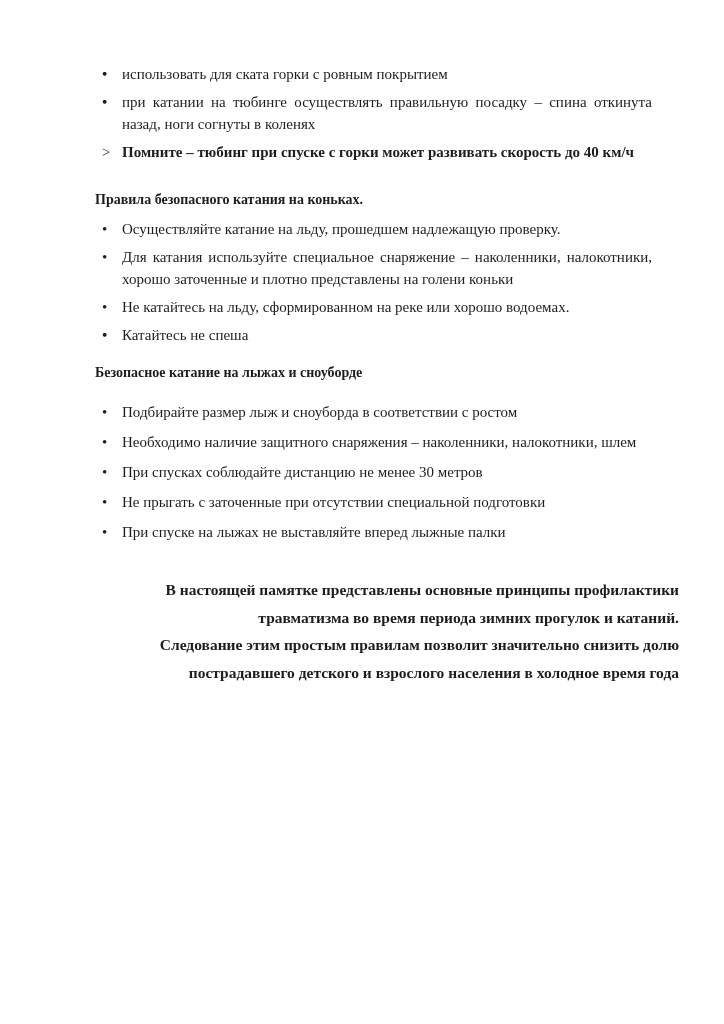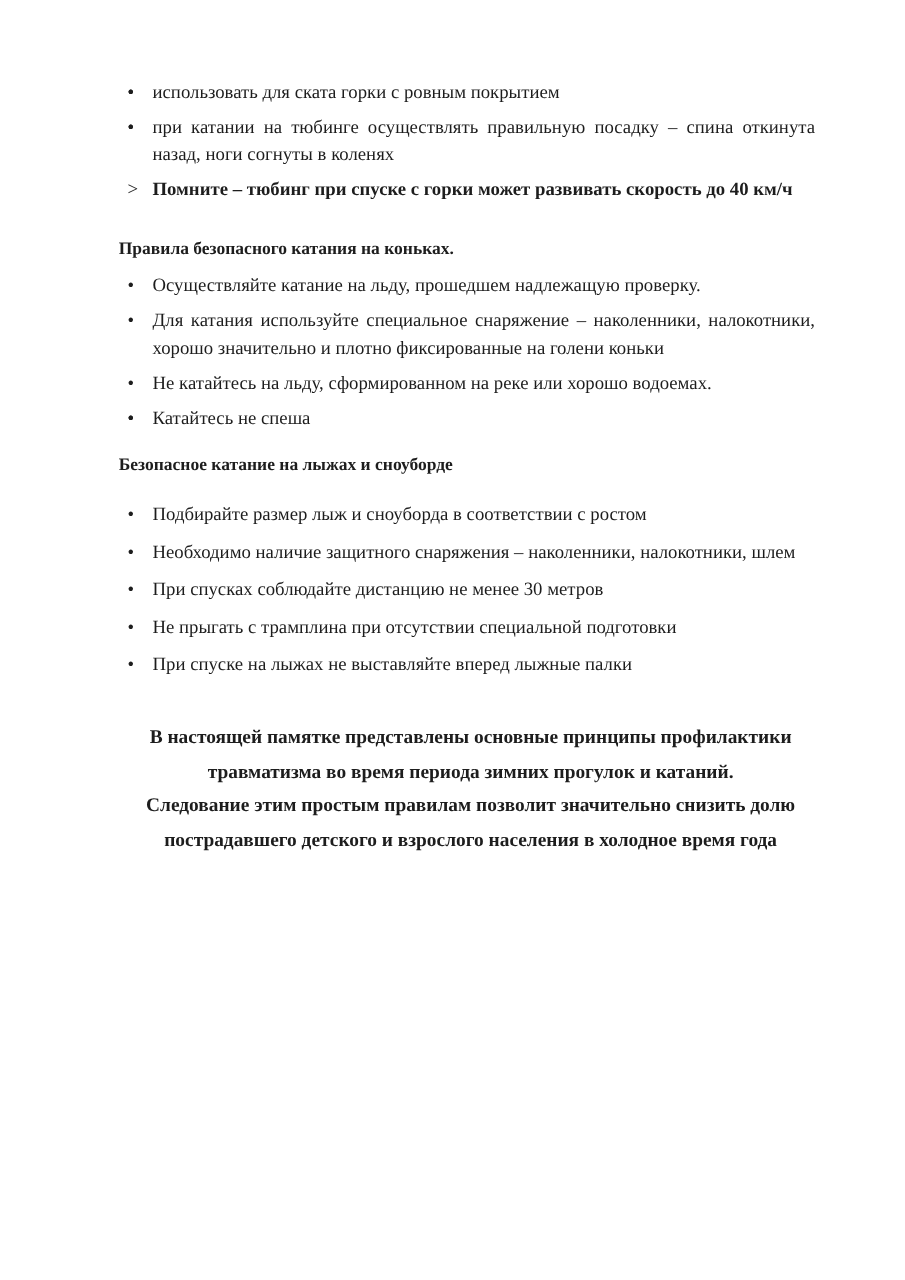--- a/index.html
+++ b/index.html
@@ -52,21 +52,21 @@
   
   .sec-c { margin-top: 16px; }
   .sec-c h2.section-heading { margin-bottom: 14px; }
   .sec-c li { line-height: 29px; margin-bottom: 1px; }
   li.bold-item { font-weight: bold; }
   li.bold-item .marker { font-weight: normal; }
   .conclusion {
     margin-top: 29px;
     margin-left: -21px;
     width: 605px;
-    text-align: center;
+    text-align: right;
     font-weight: bold;
     font-size: 15.5px;
     line-height: 27.5px;
   }
   .conclusion p { margin: 0; }
 </style>
 </head>
 <body>
 
 <div class="page">
@@ -79,34 +79,34 @@
           <li><span class="marker">•</span></li>
           <li><span class="marker">•</span><span>при катании на тюбинге осуществлять правильную посадку – спина откинута назад, ноги согнуты в коленях</span></li>
           <li class="bold-item"><span class="marker">&gt;</span><span>Помните – тюбинг при спуске с горки может развивать скорость до 40 км/ч</span></li>
         </ul>
     </section>
 
     <section class="sec-b">
       <h2 class="section-heading">Правила безопасного катания на коньках.</h2>
       <ul class="item-list">
           <li><span class="marker">•</span><span>Осуществляйте катание на льду, прошедшем надлежащую проверку.</span></li>
-          <li><span class="marker">•</span><span>Для катания используйте специальное снаряжение – наколенники, налокотники, хорошо значительно и плотно фиксированные на голени коньки</span></li>
+          <li><span class="marker">•</span><span>Для катания используйте специальное снаряжение – наколенники, налокотники, хорошо заточенные и плотно представлены на голени коньки</span></li>
           <li><span class="marker">•</span><span>Не катайтесь на льду, сформированном на реке или хорошо водоемах.</span></li>
           <li><span class="marker">•</span></li>
           <li><span class="marker">•</span><span>Катайтесь не спеша</span></li>
         </ul>
     </section>
 
     <section class="sec-c">
       <h2 class="section-heading">Безопасное катание на лыжах и сноуборде</h2>
       <ul class="item-list">
           <li><span class="marker">•</span><span>Подбирайте размер лыж и сноуборда в соответствии с ростом</span></li>
           <li><span class="marker">•</span><span>Необходимо наличие защитного снаряжения – наколенники, налокотники, шлем</span></li>
           <li><span class="marker">•</span><span>При спусках соблюдайте дистанцию не менее 30 метров</span></li>
-          <li><span class="marker">•</span><span>Не прыгать с трамплина при отсутствии специальной подготовки</span></li>
+          <li><span class="marker">•</span><span>Не прыгать с заточенные при отсутствии специальной подготовки</span></li>
           <li><span class="marker">•</span><span>При спуске на лыжах не выставляйте вперед лыжные палки</span></li>
         </ul>
     </section>
 
     <div class="conclusion">
       <p>В настоящей памятке представлены основные принципы профилактики травматизма во время периода зимних прогулок и катаний.</p>
       <p>Следование этим простым правилам позволит значительно снизить долю пострадавшего детского и взрослого населения в холодное время года</p>
     </div>
 
   </div>

